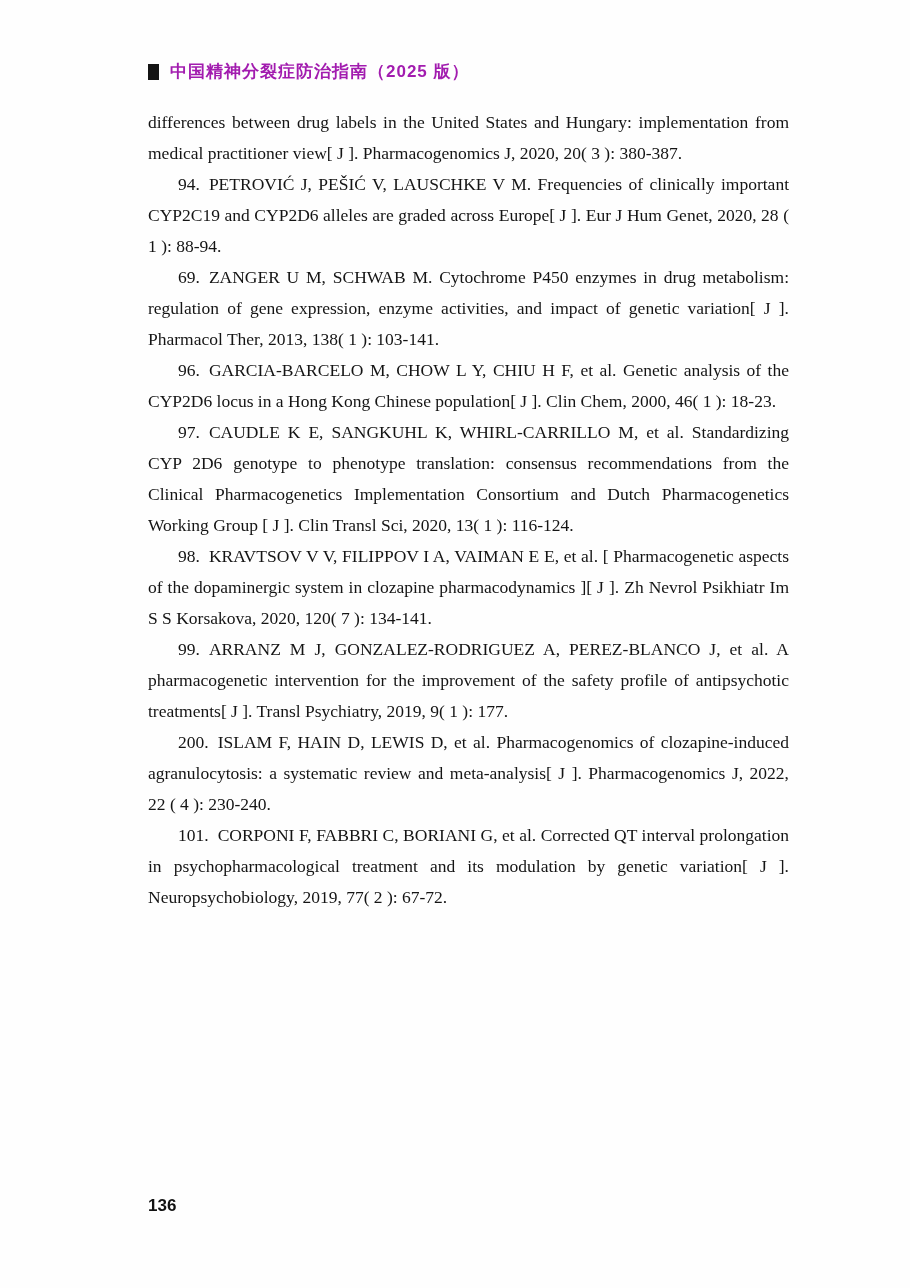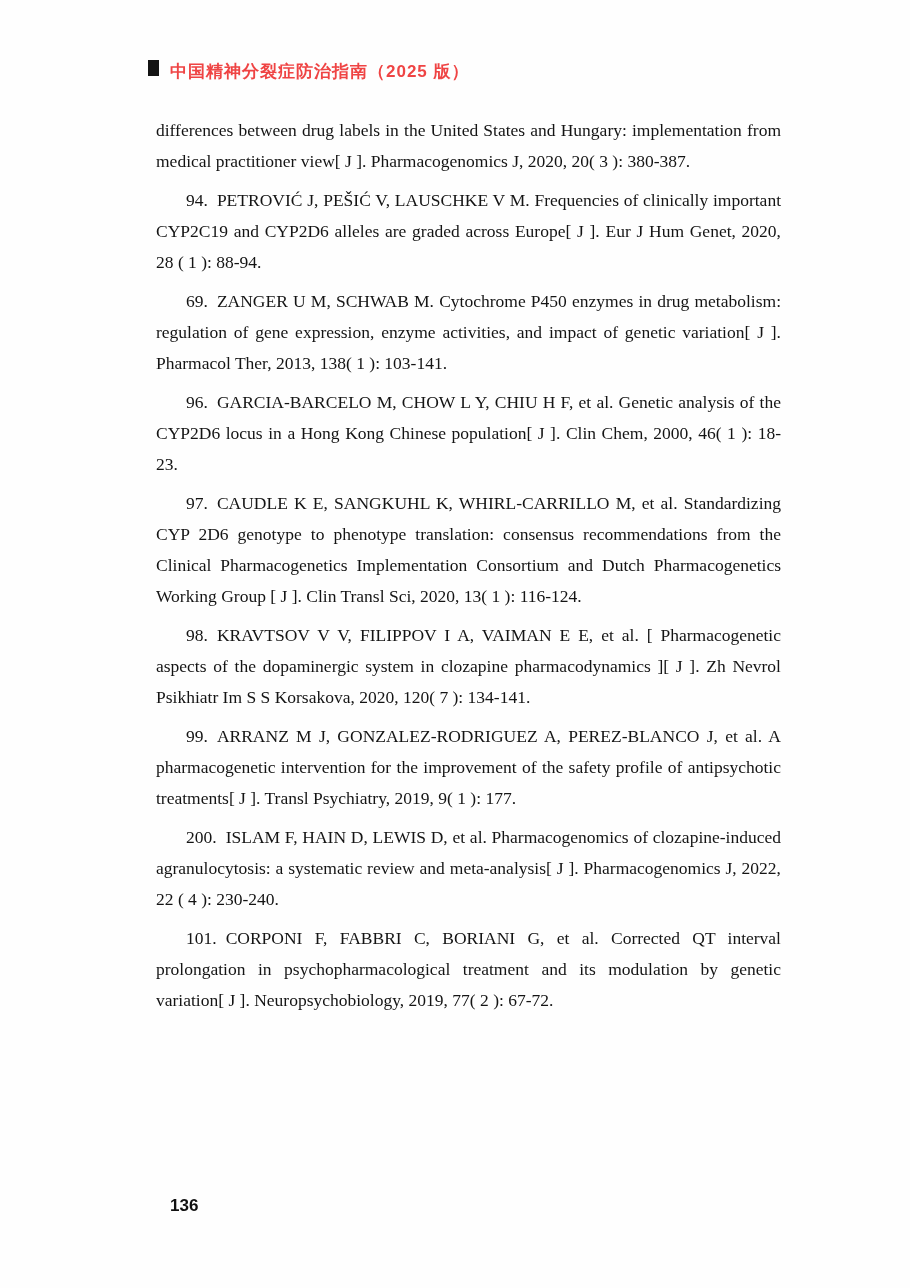--- a/index.html
+++ b/index.html
@@ -15,25 +15,26 @@
     overflow: hidden;
     font-family: "Liberation Serif", serif;
     color: #151515;
   }
   
   .page-header {
     position: absolute;
     top: 60px;
     left: 148px;
     display: flex;
+    align-items: center;
     font-family: "Liberation Sans", sans-serif;
     font-weight: 700;
     font-size: 17px;
     letter-spacing: 1px;
-    color: #ef4444;
+    color: #a21caf;
   }
   .header-bullet {
     display: inline-block;
     width: 11px;
     height: 16px;
     background: #141414;
     margin-right: 11px;
     flex: 0 0 auto;
   }
   
@@ -41,40 +42,39 @@
     position: absolute;
     top: 107px;
     left: 148px;
     width: 641px;
     font-size: 17.5px;
     line-height: 31px;
     text-align: justify;
     color: #141414;
   }
   .ref {
-    margin: 8px;
+    margin: 0;
     padding: 0;
     text-indent: 30px;
   }
   .ref.carryover {
     text-indent: 0;
   }
   .ref-label {
     margin-right: 9px;
   }
   
   .page-footer {
     position: absolute;
     top: 1196px;
     left: 148px;
     font-family: "Liberation Sans", sans-serif;
     font-weight: 700;
     font-size: 17px;
     color: #111111;
-    margin-left: 22px;
   }
 </style>
 </head>
 <body>
 
 <div class="page">
 
   <header class="page-header">
     <span class="header-bullet"></span>
     <span class="header-title">中国精神分裂症防治指南（2025 版）</span>

